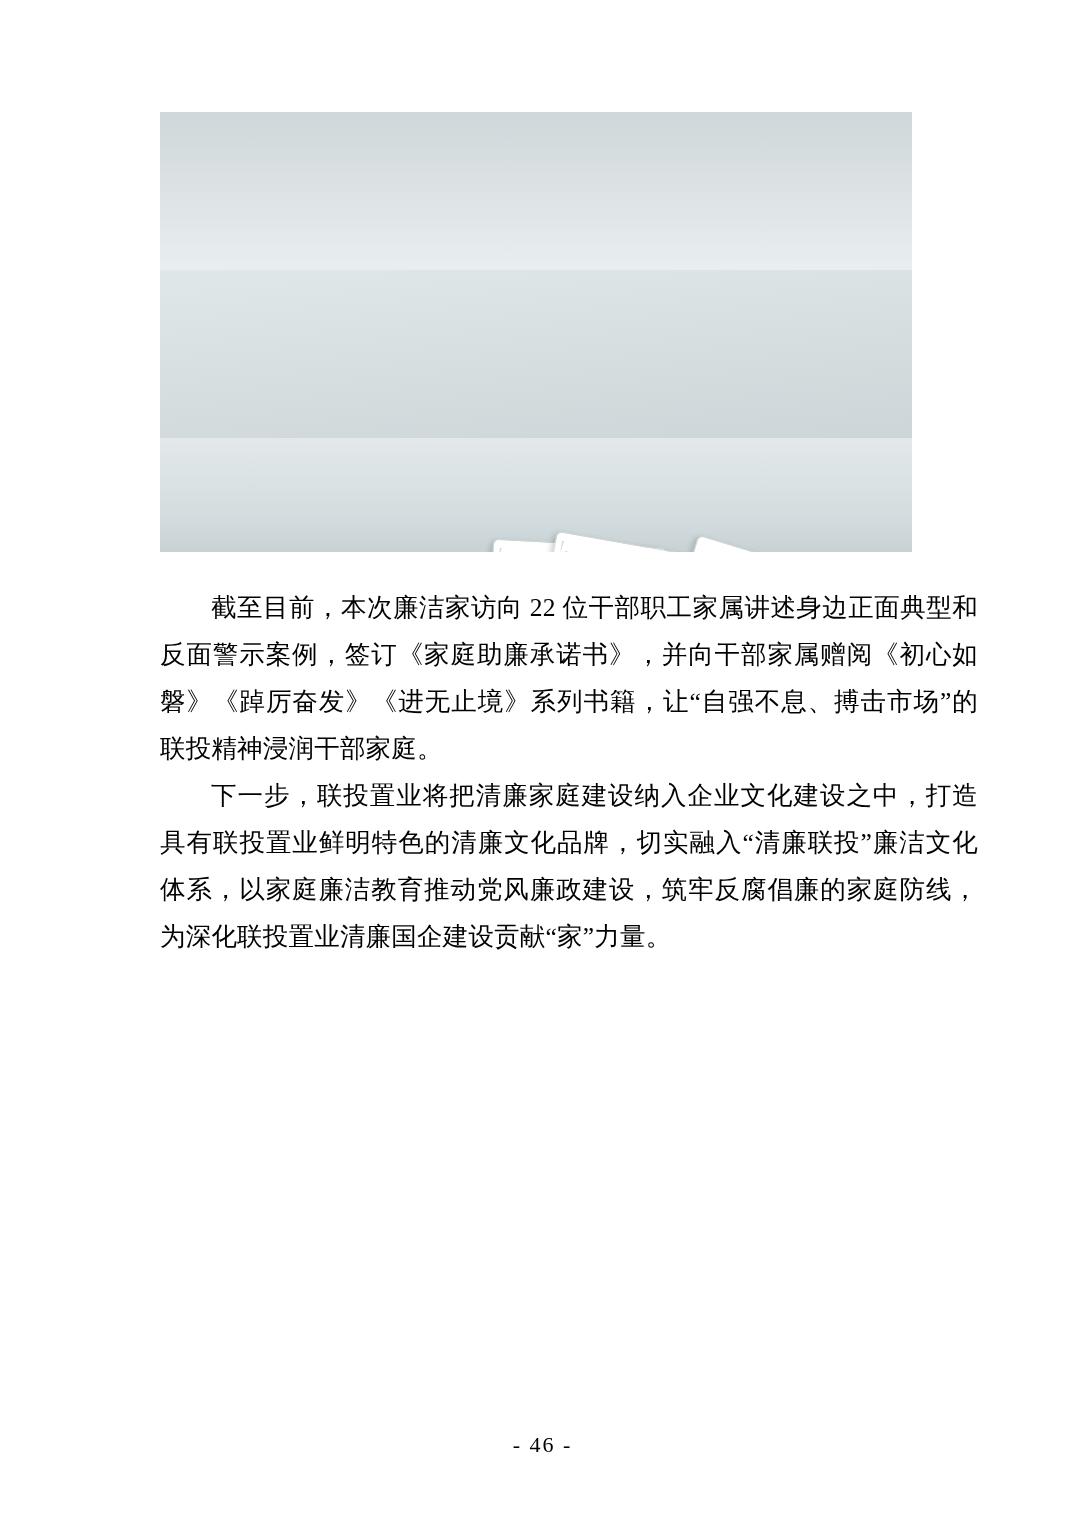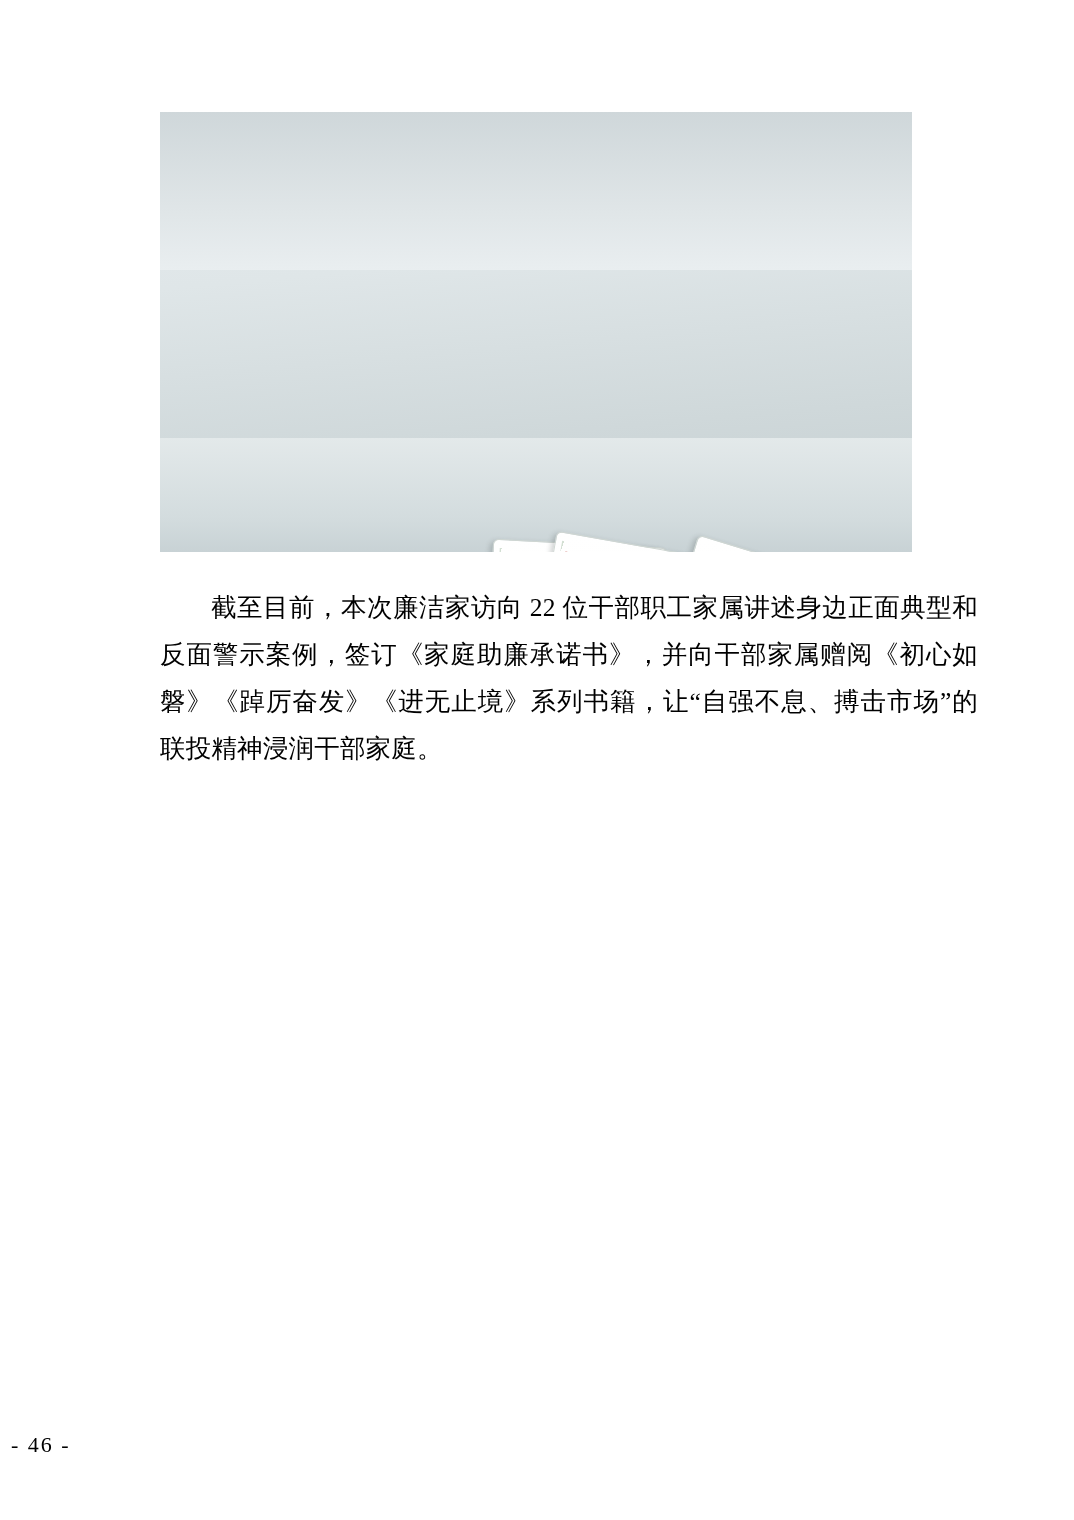--- a/index.html
+++ b/index.html
@@ -109,21 +109,21 @@
   }
   .body-text p {
     margin: 0;
     text-indent: 2em;
   }
 
   .page-number {
     position: absolute;
     left: 11px; right: 0;
     bottom: 62px;
-    text-align: left;
+    text-align: center;
     font-size: 22px;
     color: #000;
     letter-spacing: 2px;
   }
 </style>
 </head>
 <body>
 
 <div class="page">
 
@@ -161,16 +161,17 @@
           </div>
 
         </div>
 
       </div>
     </div>
   </div>
 
   <div class="body-text">
     <p>截至目前，本次廉洁家访向 22 位干部职工家属讲述身边正面典型和反面警示案例，签订《家庭助廉承诺书》，并向干部家属赠阅《初心如磐》《踔厉奋发》《进无止境》系列书籍，让“自强不息、搏击市场”的联投精神浸润干部家庭。</p>
+    <p>下一步，联投置业将把清廉家庭建设纳入企业文化建设之中，打造具有联投置业鲜明特色的清廉文化品牌，切实融入“清廉联投”廉洁文化体系，以家庭廉洁教育推动党风廉政建设，筑牢反腐倡廉的家庭防线，为深化联投置业清廉国企建设贡献“家”力量。</p>
   </div>
 
   <div class="page-number">- 46 -</div>
 </div>
 
 </body></html>

